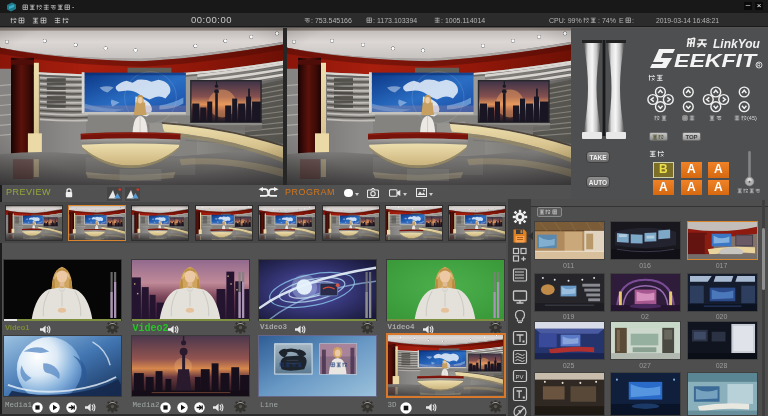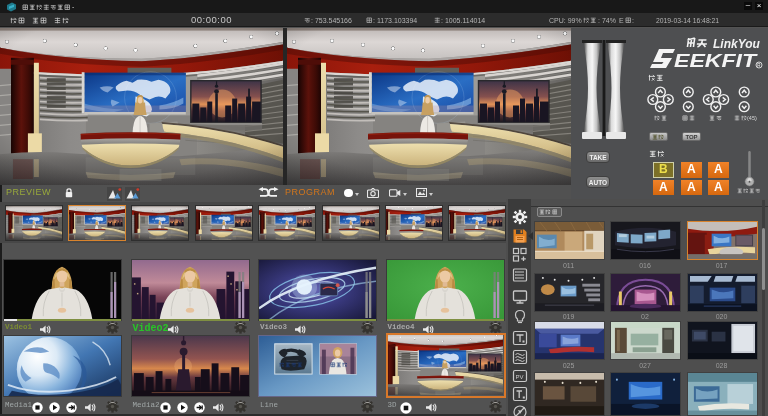--- a/index.html
+++ b/index.html
@@ -770,21 +770,21 @@
     <rect x="0.5" y="0" width="2.2" height="46" fill="#7e7e7e" opacity=".8"></rect>
     <rect x="4" y="0" width="2.2" height="46" fill="#7e7e7e" opacity=".8"></rect>
     <rect x="0.5" y="20" width="2.2" height="26" fill="#ab93b5"></rect>
     <rect x="4" y="10" width="2.2" height="36" fill="#ab93b5"></rect>
     </svg>
     <div class="abs" style="left:4px;top:318.5px;width:117px;height:2.2px;background:#7f8f42;"></div>
     <div class="abs" style="left:131.5px;top:318.5px;width:117px;height:2.2px;background:#7f8f42;"></div>
     <div class="abs" style="left:259px;top:318.5px;width:117px;height:2.2px;background:#7f8f42;"></div>
     <div class="abs" style="left:386.5px;top:318.5px;width:117px;height:2.2px;background:#7f8f42;"></div>
     <div class="abs" style="left:4px;top:318.5px;width:13px;height:2.2px;background:#e8e8e8;"></div>
-    <div class="abs" style="left:5px;top:322.5px;color:#7c8c34;font-size:7.5px;font-weight:bold;font-family:Liberation Mono, monospace;">Video1</div>
+    <div class="abs" style="left:5px;top:322.5px;color:#7c8c34;font-size:7.5px;font-weight:bold;font-family:Liberation Sans, sans-serif;">Video1</div>
     <svg class="abs" style="left:40px;top:324.5px" width="11" height="9" viewBox="0 0 11 9">
       <use href="#spk"></use>
     </svg>
     <svg class="abs" style="left:106px;top:321px" width="13" height="13" viewBox="0 0 13 13">
       <use href="#gear3d"></use>
     </svg>
     <div class="abs" style="left:132.5px;top:322.5px;color:#28c428;font-size:10px;font-weight:bold;font-family:'Liberation Mono',monospace;">Video2</div>
     <svg class="abs" style="left:167.5px;top:324.5px" width="11" height="9" viewBox="0 0 11 9">
       <use href="#spk"></use>
     </svg>

